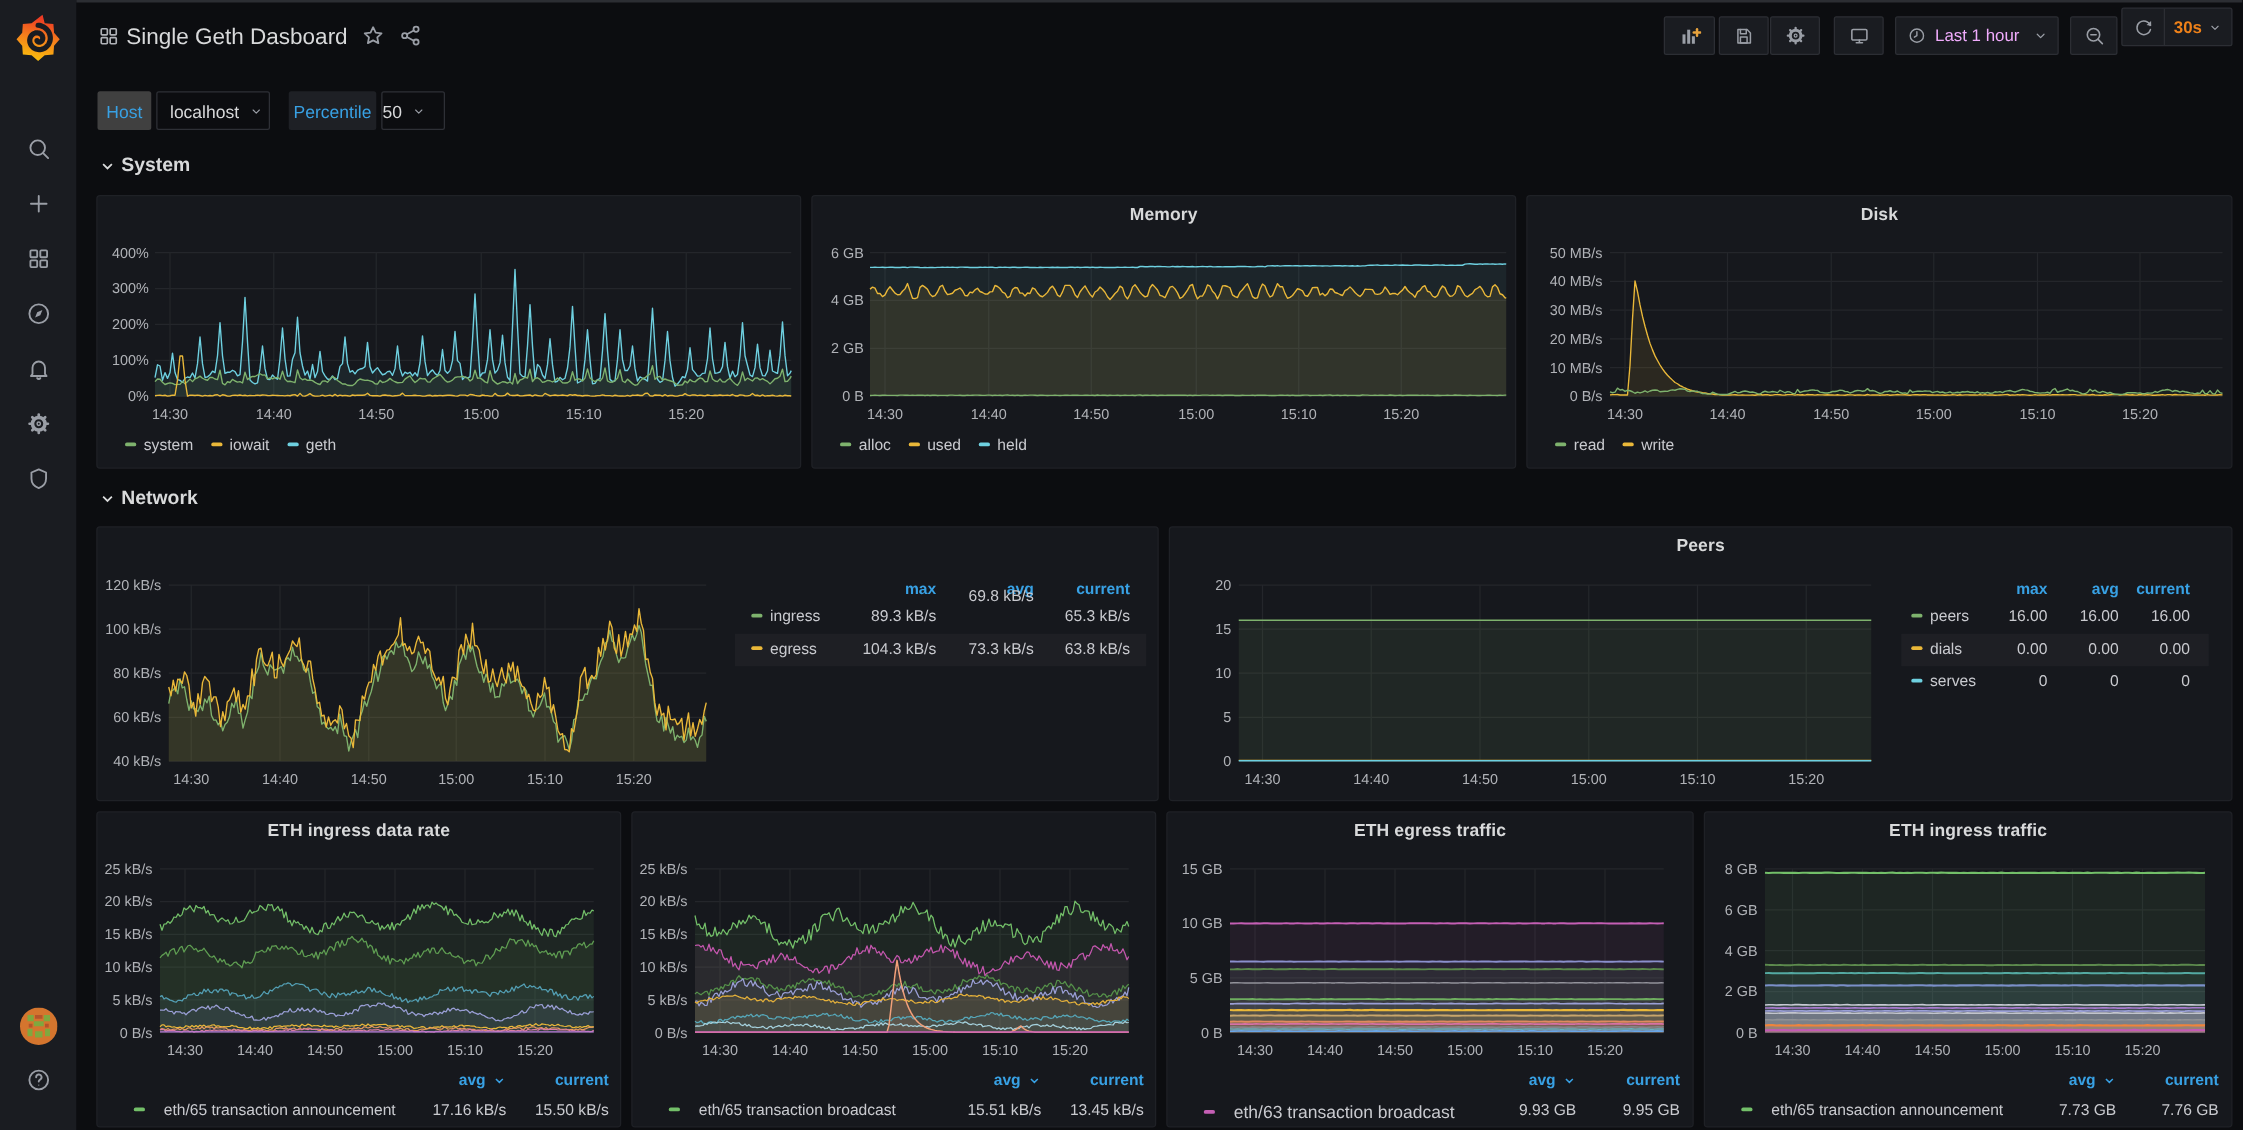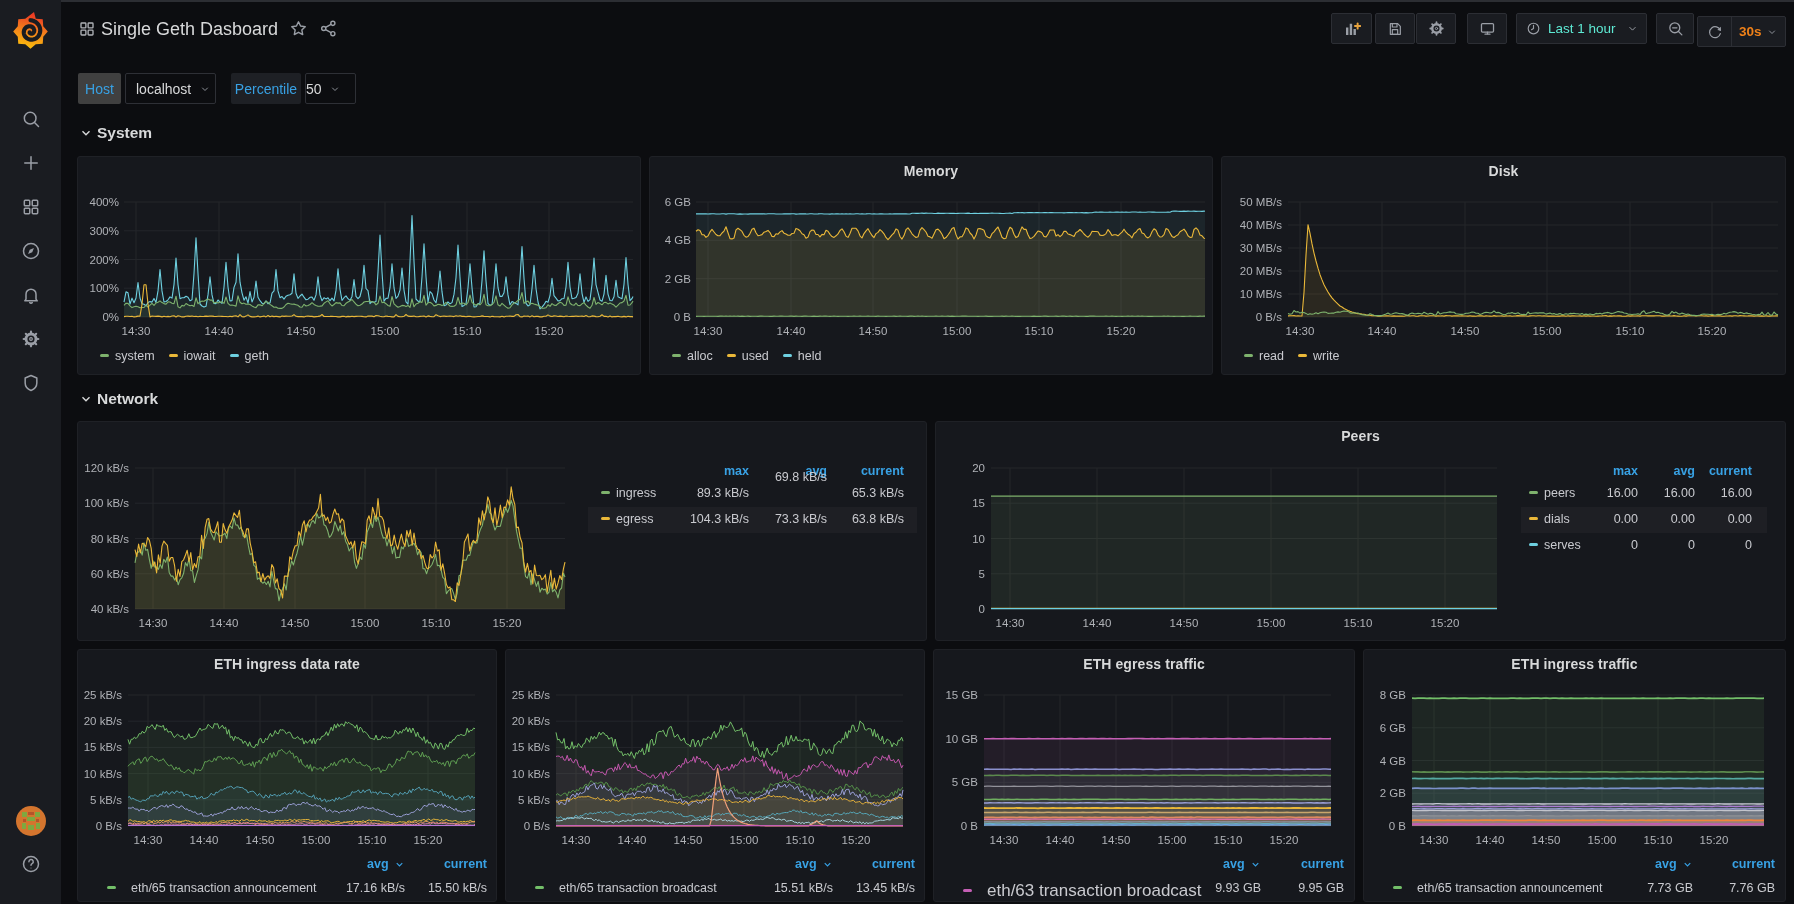--- a/index.html
+++ b/index.html
@@ -122,40 +122,40 @@
       </g>
     </svg>
   </div>
 <div style="position:absolute;left:1467px;top:13px;width:40px;height:31px;background:#1a1c21;border:1px solid #2c2e34;border-radius:2px;display:flex;align-items:center;justify-content:center">
     <svg width="17" height="17" viewBox="0 0 24 24" fill="none" stroke="#9a9ea6" stroke-width="1.8" stroke-linecap="round" stroke-linejoin="round">
       <rect x="3.5" y="5" width="17" height="12" rx="1.5"></rect>
       <line x1="12" y1="17" x2="12" y2="19.5"></line>
       <line x1="8.5" y1="20" x2="15.5" y2="20"></line>
     </svg>
   </div>
-<div style="position:absolute;left:1516px;top:13px;width:131px;height:31px;background:#1a1c21;border:1px solid #2c2e34;border-radius:2px;display:flex;align-items:center;padding-left:9px;font-size:13.5px;color:#5eead4">
+<div style="position:absolute;left:1516px;top:13px;width:131px;height:31px;background:#1a1c21;border:1px solid #2c2e34;border-radius:2px;display:flex;align-items:center;padding-left:9px;font-size:13.5px;color:#f0abfc">
     <svg width="15" height="15" viewBox="0 0 24 24" fill="none" stroke="#9a9ea6" stroke-width="1.8" stroke-linecap="round" stroke-linejoin="round">
       <circle cx="12" cy="12" r="8.5"></circle>
       <polyline points="12,7 12,12 8.8,14"></polyline>
     </svg>
     <span style="margin-left:7px">Last 1 hour</span>
     <span style="margin-left:10px;display:flex">
       <svg width="13" height="13" viewBox="0 0 24 24" fill="none" stroke="#9a9ea6" stroke-width="1.8" stroke-linecap="round" stroke-linejoin="round">
         <polyline points="7,10 12,15 17,10"></polyline>
       </svg>
     </span>
   </div>
 <div style="position:absolute;left:1656px;top:13px;width:38px;height:31px;background:#1a1c21;border:1px solid #2c2e34;border-radius:2px;display:flex;align-items:center;justify-content:center">
     <svg width="17" height="17" viewBox="0 0 24 24" fill="none" stroke="#9a9ea6" stroke-width="1.8" stroke-linecap="round" stroke-linejoin="round">
       <circle cx="11" cy="11" r="7"></circle>
       <line x1="16.2" y1="16.2" x2="21" y2="21"></line>
       <line x1="8" y1="11" x2="14" y2="11"></line>
     </svg>
   </div>
-<div style="position:absolute;left:1697px;top:16px;width:89px;height:31px;background:#1a1c21;border:1px solid #2c2e34;border-radius:2px;display:flex;align-items:center">
+<div style="position:absolute;left:1697px;top:6px;width:89px;height:31px;background:#1a1c21;border:1px solid #2c2e34;border-radius:2px;display:flex;align-items:center">
     <span style="width:33px;display:flex;justify-content:center">
       <svg width="16" height="16" viewBox="0 0 24 24" fill="none" stroke="#9a9ea6" stroke-width="1.8" stroke-linecap="round" stroke-linejoin="round">
         <path d="M19.8 9.5 a8.2 8.2 0 1 0 0.2 5"></path>
         <polygon points="20.8,4.2 21,10.3 15.4,9.0" fill="#9a9ea6" stroke="none"></polygon>
       </svg>
     </span>
     <span style="width:1px;height:29px;background:#2c2e34"></span>
     <span style="font-size:13.5px;font-weight:700;color:#ef8119;margin-left:7px">30s</span>
     <span style="margin-left:4px;display:flex">
       <svg width="12" height="12" viewBox="0 0 24 24" fill="none" stroke="#9a9ea6" stroke-width="1.8" stroke-linecap="round" stroke-linejoin="round">
@@ -523,21 +523,21 @@
       <path d="M50.0,167.4 L53.0,167.2 L56.0,167.3 L59.0,167.2 L62.0,167.4 L65.0,167.4 L68.0,167.2 L71.0,167.2 L74.0,167.2 L77.0,167.3 L80.0,167.3 L83.0,167.4 L86.0,167.1 L89.0,167.2 L92.0,167.2 L95.0,167.4 L98.0,167.4 L101.0,167.3 L104.0,167.4 L107.0,167.2 L110.0,167.3 L113.0,167.2 L116.0,167.4 L119.0,167.3 L122.0,167.3 L125.0,167.4 L128.0,167.3 L131.0,167.4 L134.0,167.3 L137.0,167.3 L140.0,167.3 L143.0,167.2 L146.0,167.1 L149.0,167.3 L152.0,167.4 L155.0,167.3 L158.0,167.4 L161.0,167.2 L164.0,167.4 L167.0,167.3 L170.0,167.1 L173.0,167.2 L176.0,167.3 L179.0,167.4 L182.0,167.4 L185.0,167.2 L188.0,167.4 L191.0,167.2 L194.0,167.4 L197.0,167.2 L200.0,167.4 L203.0,167.4 L206.0,167.4 L209.0,167.1 L212.0,167.4 L215.0,167.3 L218.0,167.1 L221.0,167.2 L224.0,167.4 L227.0,167.2 L230.0,167.3 L233.0,167.4 L236.0,167.4 L239.0,167.4 L242.0,167.2 L245.0,167.2 L248.0,167.1 L251.0,167.2 L254.0,167.3 L257.0,167.1 L260.0,167.4 L263.0,167.1 L266.0,167.1 L269.0,167.3 L272.0,167.2 L275.0,167.2 L278.0,167.2 L281.0,167.2 L284.0,167.2 L287.0,167.2 L290.0,167.3 L293.0,167.4 L296.0,167.3 L299.0,167.3 L302.0,167.2 L305.0,167.4 L308.0,167.2 L311.0,167.3 L314.0,167.1 L317.0,167.3 L320.0,167.2 L323.0,167.4 L326.0,167.4 L329.0,167.2 L332.0,167.2 L335.0,167.3 L338.0,167.3 L341.0,167.2 L344.0,167.4 L347.0,167.2 L350.0,167.2 L353.0,167.1 L356.0,167.1 L359.0,167.2 L362.0,167.4 L365.0,167.2 L368.0,167.4 L371.0,167.3 L374.0,167.2 L377.0,167.3 L380.0,167.3 L383.0,167.1 L386.0,167.2 L389.0,167.3 L392.0,167.2 L395.0,167.1 L397.0,167.2" fill="none" stroke="#e08a5e" stroke-width="1.5" stroke-linejoin="round"></path>
       <path d="M50.0,169.3 L53.0,169.2 L56.0,169.2 L59.0,169.3 L62.0,169.1 L65.0,169.3 L68.0,169.3 L71.0,169.0 L74.0,169.2 L77.0,169.3 L80.0,169.1 L83.0,169.1 L86.0,169.2 L89.0,169.2 L92.0,169.3 L95.0,169.3 L98.0,169.1 L101.0,169.0 L104.0,169.1 L107.0,169.1 L110.0,169.2 L113.0,169.2 L116.0,169.1 L119.0,169.1 L122.0,169.3 L125.0,169.3 L128.0,169.3 L131.0,169.1 L134.0,169.2 L137.0,169.3 L140.0,169.2 L143.0,169.1 L146.0,169.1 L149.0,169.1 L152.0,169.1 L155.0,169.3 L158.0,169.2 L161.0,169.2 L164.0,169.1 L167.0,169.3 L170.0,169.3 L173.0,169.3 L176.0,169.3 L179.0,169.2 L182.0,169.1 L185.0,169.1 L188.0,169.1 L191.0,169.3 L194.0,169.2 L197.0,169.2 L200.0,169.2 L203.0,169.3 L206.0,169.3 L209.0,169.2 L212.0,169.3 L215.0,169.0 L218.0,169.1 L221.0,169.0 L224.0,169.3 L227.0,169.3 L230.0,169.1 L233.0,169.0 L236.0,169.2 L239.0,169.2 L242.0,169.2 L245.0,169.3 L248.0,169.3 L251.0,169.3 L254.0,169.3 L257.0,169.0 L260.0,169.1 L263.0,169.1 L266.0,169.2 L269.0,169.2 L272.0,169.2 L275.0,169.2 L278.0,169.1 L281.0,169.1 L284.0,169.3 L287.0,169.3 L290.0,169.1 L293.0,169.2 L296.0,169.2 L299.0,169.3 L302.0,169.3 L305.0,169.2 L308.0,169.1 L311.0,169.0 L314.0,169.3 L317.0,169.2 L320.0,169.3 L323.0,169.2 L326.0,169.2 L329.0,169.1 L332.0,169.2 L335.0,169.1 L338.0,169.2 L341.0,169.3 L344.0,169.3 L347.0,169.2 L350.0,169.3 L353.0,169.2 L356.0,169.1 L359.0,169.1 L362.0,169.0 L365.0,169.2 L368.0,169.3 L371.0,169.2 L374.0,169.1 L377.0,169.3 L380.0,169.1 L383.0,169.3 L386.0,169.1 L389.0,169.0 L392.0,169.1 L395.0,169.1 L397.0,169.3" fill="none" stroke="#d671a5" stroke-width="1.4" stroke-linejoin="round"></path>
       <path d="M50.0,171.7 L53.0,171.5 L56.0,171.6 L59.0,171.7 L62.0,171.7 L65.0,171.8 L68.0,171.5 L71.0,171.7 L74.0,171.6 L77.0,171.8 L80.0,171.6 L83.0,171.7 L86.0,171.7 L89.0,171.5 L92.0,171.6 L95.0,171.6 L98.0,171.7 L101.0,171.8 L104.0,171.7 L107.0,171.7 L110.0,171.5 L113.0,171.6 L116.0,171.6 L119.0,171.6 L122.0,171.6 L125.0,171.6 L128.0,171.6 L131.0,171.7 L134.0,171.7 L137.0,171.7 L140.0,171.7 L143.0,171.5 L146.0,171.6 L149.0,171.8 L152.0,171.6 L155.0,171.7 L158.0,171.6 L161.0,171.5 L164.0,171.5 L167.0,171.6 L170.0,171.8 L173.0,171.5 L176.0,171.8 L179.0,171.6 L182.0,171.8 L185.0,171.8 L188.0,171.5 L191.0,171.6 L194.0,171.6 L197.0,171.7 L200.0,171.7 L203.0,171.7 L206.0,171.5 L209.0,171.7 L212.0,171.6 L215.0,171.5 L218.0,171.8 L221.0,171.7 L224.0,171.7 L227.0,171.6 L230.0,171.7 L233.0,171.5 L236.0,171.7 L239.0,171.5 L242.0,171.7 L245.0,171.6 L248.0,171.6 L251.0,171.6 L254.0,171.6 L257.0,171.7 L260.0,171.6 L263.0,171.8 L266.0,171.7 L269.0,171.6 L272.0,171.5 L275.0,171.5 L278.0,171.7 L281.0,171.6 L284.0,171.5 L287.0,171.6 L290.0,171.5 L293.0,171.6 L296.0,171.5 L299.0,171.6 L302.0,171.6 L305.0,171.6 L308.0,171.6 L311.0,171.6 L314.0,171.6 L317.0,171.8 L320.0,171.6 L323.0,171.7 L326.0,171.8 L329.0,171.5 L332.0,171.5 L335.0,171.5 L338.0,171.7 L341.0,171.7 L344.0,171.7 L347.0,171.8 L350.0,171.7 L353.0,171.7 L356.0,171.7 L359.0,171.5 L362.0,171.5 L365.0,171.7 L368.0,171.6 L371.0,171.5 L374.0,171.5 L377.0,171.6 L380.0,171.6 L383.0,171.8 L386.0,171.7 L389.0,171.6 L392.0,171.5 L395.0,171.7 L397.0,171.5" fill="none" stroke="#8a8f99" stroke-width="1.0" stroke-linejoin="round"></path>
       <path d="M50.0,173.1 L53.0,173.3 L56.0,173.2 L59.0,173.3 L62.0,173.1 L65.0,173.2 L68.0,173.1 L71.0,173.1 L74.0,173.3 L77.0,173.2 L80.0,173.2 L83.0,173.2 L86.0,173.1 L89.0,173.3 L92.0,173.1 L95.0,173.1 L98.0,173.3 L101.0,173.1 L104.0,173.2 L107.0,173.1 L110.0,173.3 L113.0,173.1 L116.0,173.1 L119.0,173.1 L122.0,173.2 L125.0,173.2 L128.0,173.4 L131.0,173.3 L134.0,173.1 L137.0,173.1 L140.0,173.1 L143.0,173.3 L146.0,173.3 L149.0,173.2 L152.0,173.2 L155.0,173.1 L158.0,173.1 L161.0,173.1 L164.0,173.1 L167.0,173.1 L170.0,173.1 L173.0,173.1 L176.0,173.3 L179.0,173.2 L182.0,173.1 L185.0,173.3 L188.0,173.3 L191.0,173.3 L194.0,173.2 L197.0,173.1 L200.0,173.3 L203.0,173.3 L206.0,173.3 L209.0,173.1 L212.0,173.3 L215.0,173.1 L218.0,173.1 L221.0,173.2 L224.0,173.1 L227.0,173.1 L230.0,173.2 L233.0,173.2 L236.0,173.3 L239.0,173.1 L242.0,173.1 L245.0,173.3 L248.0,173.3 L251.0,173.3 L254.0,173.1 L257.0,173.3 L260.0,173.4 L263.0,173.1 L266.0,173.3 L269.0,173.2 L272.0,173.1 L275.0,173.1 L278.0,173.4 L281.0,173.3 L284.0,173.3 L287.0,173.2 L290.0,173.1 L293.0,173.1 L296.0,173.1 L299.0,173.1 L302.0,173.3 L305.0,173.1 L308.0,173.2 L311.0,173.2 L314.0,173.3 L317.0,173.3 L320.0,173.1 L323.0,173.2 L326.0,173.2 L329.0,173.3 L332.0,173.3 L335.0,173.3 L338.0,173.1 L341.0,173.2 L344.0,173.3 L347.0,173.3 L350.0,173.2 L353.0,173.3 L356.0,173.1 L359.0,173.1 L362.0,173.2 L365.0,173.1 L368.0,173.2 L371.0,173.0 L374.0,173.3 L377.0,173.1 L380.0,173.2 L383.0,173.1 L386.0,173.3 L389.0,173.3 L392.0,173.2 L395.0,173.1 L397.0,173.2" fill="none" stroke="#68b0c0" stroke-width="1.2" stroke-linejoin="round"></path>
       <path d="M50.0,175.0 L53.0,174.9 L56.0,174.8 L59.0,174.7 L62.0,174.8 L65.0,174.9 L68.0,174.9 L71.0,174.8 L74.0,174.9 L77.0,174.8 L80.0,174.7 L83.0,174.8 L86.0,175.0 L89.0,174.7 L92.0,175.0 L95.0,174.8 L98.0,174.9 L101.0,175.0 L104.0,175.0 L107.0,174.9 L110.0,174.8 L113.0,175.0 L116.0,175.0 L119.0,174.9 L122.0,174.8 L125.0,174.9 L128.0,175.0 L131.0,175.0 L134.0,175.0 L137.0,174.7 L140.0,174.8 L143.0,175.0 L146.0,174.8 L149.0,174.9 L152.0,174.8 L155.0,174.9 L158.0,175.0 L161.0,174.9 L164.0,174.9 L167.0,174.7 L170.0,174.9 L173.0,174.9 L176.0,174.9 L179.0,175.0 L182.0,175.0 L185.0,174.8 L188.0,174.7 L191.0,174.8 L194.0,174.9 L197.0,175.0 L200.0,175.0 L203.0,174.8 L206.0,174.8 L209.0,174.8 L212.0,174.8 L215.0,174.9 L218.0,174.9 L221.0,175.0 L224.0,174.9 L227.0,174.8 L230.0,174.7 L233.0,175.0 L236.0,174.9 L239.0,174.9 L242.0,174.8 L245.0,174.8 L248.0,174.9 L251.0,175.0 L254.0,174.7 L257.0,175.0 L260.0,174.8 L263.0,174.8 L266.0,174.7 L269.0,174.8 L272.0,174.9 L275.0,174.9 L278.0,174.8 L281.0,175.0 L284.0,174.7 L287.0,175.0 L290.0,174.7 L293.0,174.7 L296.0,175.0 L299.0,175.0 L302.0,174.8 L305.0,175.0 L308.0,174.8 L311.0,174.9 L314.0,174.8 L317.0,174.8 L320.0,174.8 L323.0,174.9 L326.0,174.8 L329.0,175.0 L332.0,174.8 L335.0,175.0 L338.0,174.7 L341.0,174.8 L344.0,174.9 L347.0,175.0 L350.0,174.8 L353.0,175.0 L356.0,174.8 L359.0,174.9 L362.0,174.8 L365.0,174.7 L368.0,174.7 L371.0,174.8 L374.0,174.9 L377.0,174.8 L380.0,175.0 L383.0,174.9 L386.0,174.9 L389.0,174.9 L392.0,174.7 L395.0,174.9 L397.0,174.8" fill="none" stroke="#6aa7e8" stroke-width="1.3" stroke-linejoin="round"></path>
     </svg>
     <div class="cell blue" style="left:0;top:207px;width:327px">avg <svg width="11" height="11" viewBox="0 0 24 24" fill="none" stroke="#38a1e4" stroke-width="2.6" style="vertical-align:middle;margin-left:2px">
         <polyline points="6,9 12,15 18,9"></polyline>
       </svg></div>
     <div class="cell blue" style="left:0;top:207px;width:410px">current</div>
-    <div style="position:absolute;left:29px;top:231px;font-size:17px;color:#c9cacf;white-space:nowrap"><span style="display:inline-block;width:9px;height:3px;border-radius:1.5px;background:#c55fb5;vertical-align:middle;margin-right:6px;margin-top:-2px"></span><span style="margin-left:9px">eth/63 transaction broadcast</span></div>
+    <div style="position:absolute;left:29px;top:231px;font-size:14px;color:#c9cacf;white-space:nowrap"><span style="display:inline-block;width:9px;height:3px;border-radius:1.5px;background:#c55fb5;vertical-align:middle;margin-right:6px;margin-top:-2px"></span><span style="margin-left:9px">eth/63 transaction broadcast</span></div>
     <div class="cell" style="left:0;top:231px;width:327px">9.93 GB</div>
     <div class="cell" style="left:0;top:231px;width:410px">9.95 GB</div>
   </div>
 <div class="panel" style="left:1363px;top:649px;width:423px;height:253px">
     <div class="ptitle">ETH ingress traffic</div>
     <svg style="position:absolute;left:0px;top:0px" width="423" height="253" viewBox="0 0 423 253">
       <line x1="48" y1="45.0" x2="400" y2="45.0" stroke="#24262b" stroke-width="1"></line>
       <text x="42" y="49.0" text-anchor="end" font-size="11.5" fill="#b0b2b7" font-family="Liberation Sans, sans-serif">8 GB</text>
       <line x1="48" y1="77.8" x2="400" y2="77.8" stroke="#24262b" stroke-width="1"></line>
       <text x="42" y="81.8" text-anchor="end" font-size="11.5" fill="#b0b2b7" font-family="Liberation Sans, sans-serif">6 GB</text>

